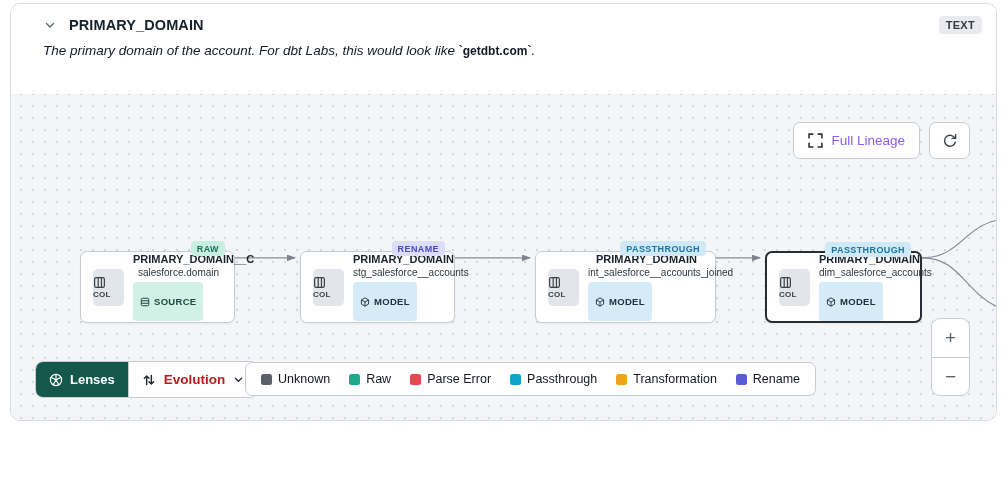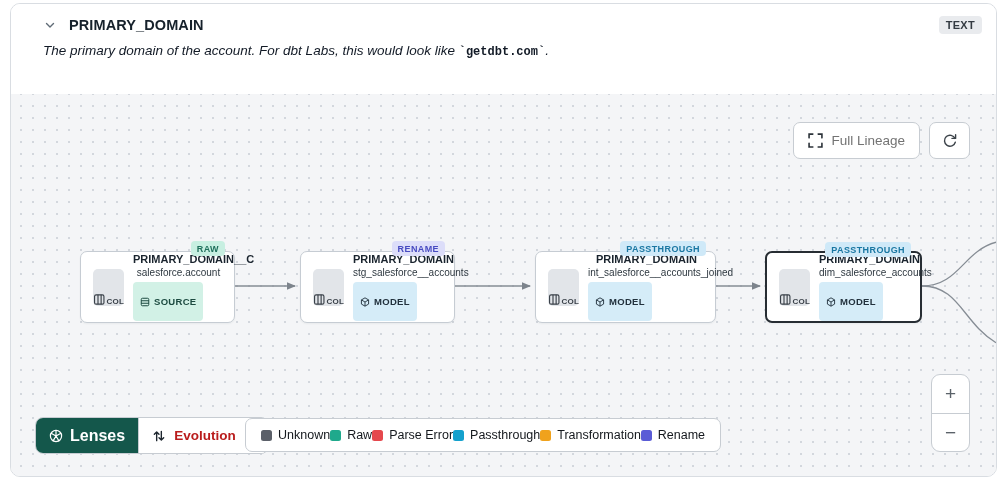--- a/index.html
+++ b/index.html
@@ -1,82 +1,82 @@
 <!DOCTYPE html>
 <html><head>
 <meta charset="utf-8">
 <style>
   * { box-sizing: border-box; margin: 0; padding: 0; }
   html, body { width: 1008px; height: 485px; overflow: hidden; background: #fff;
     font-family: "Liberation Sans", "DejaVu Sans", sans-serif; }
 
-  .card { position: absolute; left: 10px; top: 3px; width: 987px; height: 474px;
+  .card { position: absolute; left: 10px; top: 3px; width: 987px; height: 418px;
     background: #fff; border: 1px solid #d9dde2; border-radius: 10px; overflow: hidden; }
 
   
   .hdr { position: relative; padding: 12px 16px 10px 16px; height: 90px; background: #fff; }
   .hdr-row { display: flex; align-items: center; gap: 10px; margin-bottom: 9px; }
   .chev-btn { display: inline-flex; align-items: center; justify-content: center;
     width: 18px; height: 18px; margin-left: 14px; color: #5f6b76; cursor: pointer; background: none; border: none; }
   .hdr-title { font-size: 14.5px; font-weight: 700; color: #16212b; letter-spacing: .1px; }
   .type-badge { position: absolute; right: 14px; top: 12px; background: #e9ebee; color: #343b42;
     font-size: 11px; font-weight: 600; padding: 3px 7px; border-radius: 4px; letter-spacing: .3px; text-align: right; }
   .hdr-desc { font-size: 13.5px; font-style: italic; color: #121a26; margin: 0 0 9px 16px; }
-  .hdr-desc code { font-family: Liberation Mono, monospace;
+  .hdr-desc code { font-family: Liberation Sans, sans-serif;
     font-weight: 700; font-size: 12px; font-style: normal; color: #121a26; }
   .hdr-inh { font-size: 13px; font-style: italic; color: #42545b; margin-left: 16px; }
   .hdr-inh a { color: #0e8070; text-decoration: underline; cursor: pointer; }
 
   
   .canvas { position: absolute; left: 0; right: 0; top: 90px; bottom: 0;
     background-color: #f4f5f7;
     background-image: radial-gradient(circle, #d3d7dd 1px, transparent 1.3px);
     background-size: 12px 12px; background-position: 4px 6px; }
 
   .edges { position: absolute; inset: 0; width: 100%; height: 100%; }
 
   
   .btn { display: inline-flex; align-items: center; gap: 8px; background: #fff;
-    border: 1px solid #c7ccd2; border-radius: 7px; color: #737373; font-size: 13.5px;
+    border: 1px solid #c7ccd2; border-radius: 7px; color: #8b5cf6; font-size: 13.5px;
     font-weight: 500; cursor: pointer; }
   .full-lineage { position: absolute; top: 28px; right: 76px; height: 37px; padding: 0 14px; }
   .refresh { position: absolute; top: 28px; right: 26px; height: 37px; width: 41px;
     justify-content: center; color: #3c434a; }
 
   
   .node { position: absolute; top: 157px; height: 72px; background: #fff;
     border: 1px solid #c6ccd3; border-radius: 7px; box-shadow: 0 1px 2px rgba(20,30,40,.05);
     cursor: pointer; }
   .node.selected { border: 2px solid #272d33; }
   .tag { position: absolute; top: -11px; right: 9px; font-size: 9px; font-weight: 700;
     letter-spacing: .4px; padding: 2.5px 6px; border-radius: 4px; }
   .node-body { display: flex; align-items: center; gap: 9px; padding: 10px 10px 10px 12px; height: 100%; }
-  .col-chip { display: flex; align-items: flex-end; justify-content: center;
+  .col-chip { display: flex; flex-direction: column; align-items: flex-start; justify-content: center;
     gap: 1px; width: 31px; height: 37px; background: #e2e5e9; border-radius: 5px;
     color: #3a4149; flex: 0 0 auto; }
   .col-chip span { font-size: 8px; font-weight: 700; letter-spacing: .2px; }
   .node-info { display: flex; flex-direction: column; gap: 2px; min-width: 0; text-align: center; }
   .node-title { font-size: 11px; font-weight: 700; color: #1a242e; white-space: nowrap; }
   .node-sub { font-size: 10px; color: #2e3840; white-space: nowrap; }
   .node-badge { display: inline-flex; align-items: center; gap: 4px; align-self: flex-start;
     font-size: 9.5px; font-weight: 700; letter-spacing: .3px; padding: 14px 7px;
     border-radius: 4px; margin-top: 2px; }
 
   
   .lens-group { position: absolute; left: 24px; bottom: 22px; display: flex; height: 37px;
     border-radius: 8px; overflow: hidden; border: 1px solid #c7ccd2; background: #fff; }
   .lens-btn { display: inline-flex; align-items: center; gap: 7px; background: #14574b;
-    color: #fff; font-size: 16px; font-weight: 700; padding: 0 13px; border: none; cursor: pointer; }
+    color: #fff; font-size: 13px; font-weight: 700; padding: 0 13px; border: none; cursor: pointer; }
   .evo-btn { display: inline-flex; align-items: center; gap: 8px; background: #fff; border: none;
     border-left: 1px solid #c7ccd2; color: #b91c1c; font-size: 13.5px; font-weight: 600;
     padding: 0 13px; cursor: pointer; }
 
   
   .legend { position: absolute; left: 234px; bottom: 24px; display: flex; align-items: center;
-    height: 34px; padding: 0 15px; background: #fff; border: 1px solid #c7ccd2;
+    gap: 19px; height: 34px; padding: 0 15px; background: #fff; border: 1px solid #c7ccd2;
     border-radius: 7px; }
   .legend-item { display: inline-flex; align-items: center; gap: 6px; font-size: 12.5px;
     color: #14181d; font-weight: 500; }
   .swatch { width: 11px; height: 11px; border-radius: 2.5px; display: inline-block; }
 
   
   .zoomctl { position: absolute; right: 26px; bottom: 24px; width: 39px; height: 78px;
     background: #fff; border: 1px solid #c7ccd2; border-radius: 9px; display: flex;
     flex-direction: column; overflow: hidden; }
   .zoomctl button { flex: 1; background: none; border: none; font-size: 19px; color: #5b6269;
@@ -142,21 +142,21 @@
       <div class="node-body">
         <div class="col-chip">
           <svg width="13" height="13" viewBox="0 0 12 12" fill="none" stroke="currentColor" stroke-width="1.1">
               <rect x="1.5" y="1.5" width="9" height="9" rx="1.5"></rect>
               <path d="M4.8 1.5v9M7.8 1.5v9"></path>
             </svg>
           <span>COL</span>
         </div>
         <div class="node-info">
           <div class="node-title">PRIMARY_DOMAIN__C</div>
-          <div class="node-sub">salesforce.account</div>
+          <div class="node-sub">salesforce.domain</div>
           <span class="node-badge" style="background: rgb(210, 241, 230); color: rgb(28, 74, 64);">
             <svg width="10" height="10" viewBox="0 0 12 12" fill="none" stroke="currentColor" stroke-width="1.2">
                 <rect x="1.5" y="1.5" width="9" height="9" rx="1.5"></rect>
                 <path d="M1.5 4.5h9M1.5 7.5h9"></path>
               </svg>
             <span>SOURCE</span>
           </span>
         </div>
       </div>
     </div>

